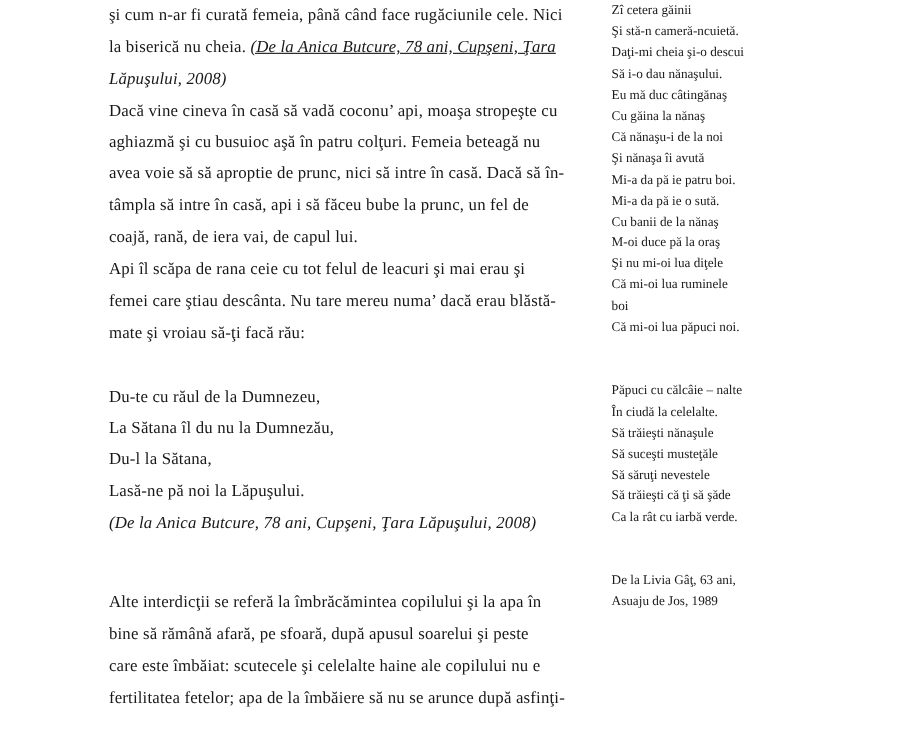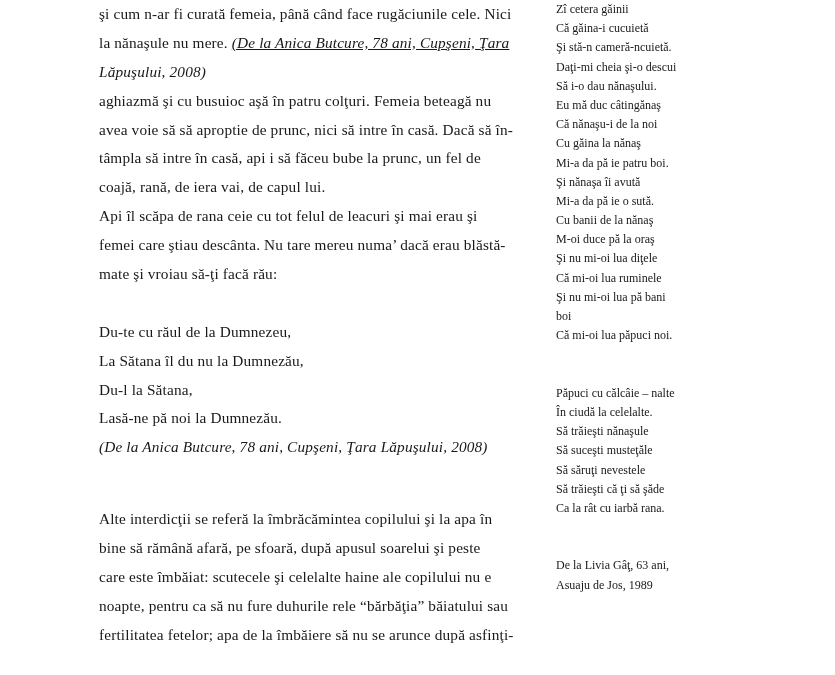--- a/index.html
+++ b/index.html
@@ -72,95 +72,93 @@
 </style>
 </head>
 <body>
 
 <div class="page">
 
   <div class="col-left">
 
     <div>
       <div class="ln">şi cum n-ar fi curată femeia, până când face rugăciunile cele. Nici</div>
-      <div class="ln"><span>la nănaşule nu mere. </span><i>(De la Anica Butcure, 78 ani, Cupşeni, Ţara</i></div>
+      <div class="ln"><span>la biserică nu cheia. </span><i>(De la Anica Butcure, 78 ani, Cupşeni, Ţara</i></div>
       <div class="ln it">Lăpuşului, 2008)</div>
     </div>
 
     <div>
+      <div class="ln">Dacă vine cineva în casă să vadă coconu’ api, moaşa stropeşte cu</div>
       <div class="ln">aghiazmă şi cu busuioc aşă în patru colţuri. Femeia beteagă nu</div>
       <div class="ln">avea voie să să aproptie de prunc, nici să intre în casă. Dacă să în-</div>
       <div class="ln">tâmpla să intre în casă, api i să făceu bube la prunc, un fel de</div>
       <div class="ln">coajă, rană, de iera vai, de capul lui.</div>
     </div>
 
     <div>
       <div class="ln">Api îl scăpa de rana ceie cu tot felul de leacuri şi mai erau şi</div>
       <div class="ln">femei care ştiau descânta. Nu tare mereu numa’ dacă erau blăstă-</div>
       <div class="ln">mate şi vroiau să-ţi facă rău:</div>
     </div>
 
     <div class="blank"></div>
 
     <div>
       <div class="ln">Du-te cu răul de la Dumnezeu,</div>
       <div class="ln">La Sătana îl du nu la Dumnezău,</div>
       <div class="ln">Du-l la Sătana,</div>
-      <div class="ln">Lasă-ne pă noi la Dumnezău.</div>
+      <div class="ln">Lasă-ne pă noi la Lăpuşului.</div>
       <div class="ln it">(De la Anica Butcure, 78 ani, Cupşeni, Ţara Lăpuşului, 2008)</div>
     </div>
 
     <div class="blank"></div>
     <div class="blank-half"></div>
 
     <div>
       <div class="ln">Alte interdicţii se referă la îmbrăcămintea copilului şi la apa în</div>
       <div class="ln">bine să rămână afară, pe sfoară, după apusul soarelui şi peste</div>
       <div class="ln">care este îmbăiat: scutecele şi celelalte haine ale copilului nu e</div>
-      <div class="ln">noapte, pentru ca să nu fure duhurile rele “bărbăţia” băiatului sau</div>
       <div class="ln">fertilitatea fetelor; apa de la îmbăiere să nu se arunce după asfinţi-</div>
 
     </div>
 
   </div>
 
   <div class="col-right">
 
     <div>
       <div class="vln">Zî cetera găinii</div>
-      <div class="vln">Că găina-i cucuietă</div>
       <div class="vln">Şi stă-n cameră-ncuietă.</div>
       <div class="vln">Daţi-mi cheia şi-o descui</div>
       <div class="vln">Să i-o dau nănaşului.</div>
       <div class="vln">Eu mă duc câtingănaş</div>
+      <div class="vln">Cu găina la nănaş</div>
       <div class="vln">Că nănaşu-i de la noi</div>
-      <div class="vln">Cu găina la nănaş</div>
+      <div class="vln">Şi nănaşa îi avută</div>
       <div class="vln">Mi-a da pă ie patru boi.</div>
-      <div class="vln">Şi nănaşa îi avută</div>
       <div class="vln">Mi-a da pă ie o sută.</div>
       <div class="vln">Cu banii de la nănaş</div>
       <div class="vln">M-oi duce pă la oraş</div>
       <div class="vln">Şi nu mi-oi lua diţele</div>
       <div class="vln">Că mi-oi lua ruminele</div>
-      <div class="vln">Şi nu mi-oi lua pă bani</div>
       <div class="vln">boi</div>
       <div class="vln">Că mi-oi lua păpuci noi.</div>
     </div>
 
     <div class="vblank"></div>
     <div class="vblank"></div>
 
     <div>
       <div class="vln">Păpuci cu călcâie – nalte</div>
       <div class="vln">În ciudă la celelalte.</div>
       <div class="vln">Să trăieşti nănaşule</div>
       <div class="vln">Să suceşti musteţăle</div>
       <div class="vln">Să săruţi nevestele</div>
       <div class="vln">Să trăieşti că ţi să şăde</div>
-      <div class="vln">Ca la rât cu iarbă rana.</div>
+      <div class="vln">Ca la rât cu iarbă verde.</div>
     </div>
 
     <div class="vblank"></div>
     <div class="vblank"></div>
 
     <div>
       <div class="vln attrib">De la Livia Gâţ, 63 ani,</div>
       <div class="vln attrib">Asuaju de Jos, 1989</div>
     </div>
 

